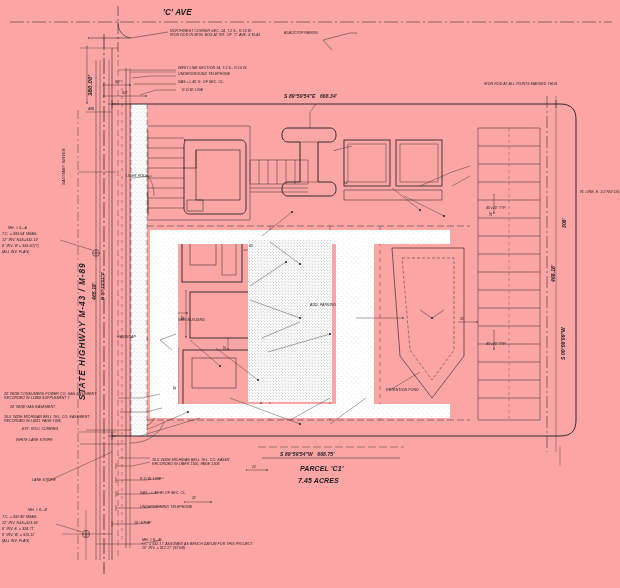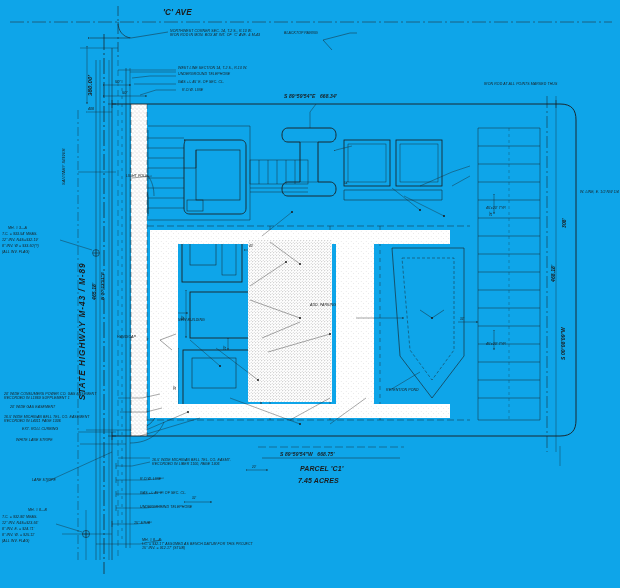--- a/index.html
+++ b/index.html
@@ -10,21 +10,21 @@
   body {
     width: 620px; height: 588px;
     position: relative;
     overflow: hidden;
     font-family: "Liberation Sans", sans-serif;
     color: #1a1a1a;
   }
   #sheet {
     position: absolute;
     inset: 0;
-    background: #0ea5e9;
+    background: #fca5a5;
   }
   svg#plan {
     position: absolute;
     left: 0; top: 0;
     width: 620px; height: 588px;
   }
   
   .lbl {
     position: absolute;
     font-family: "Liberation Sans", sans-serif;

